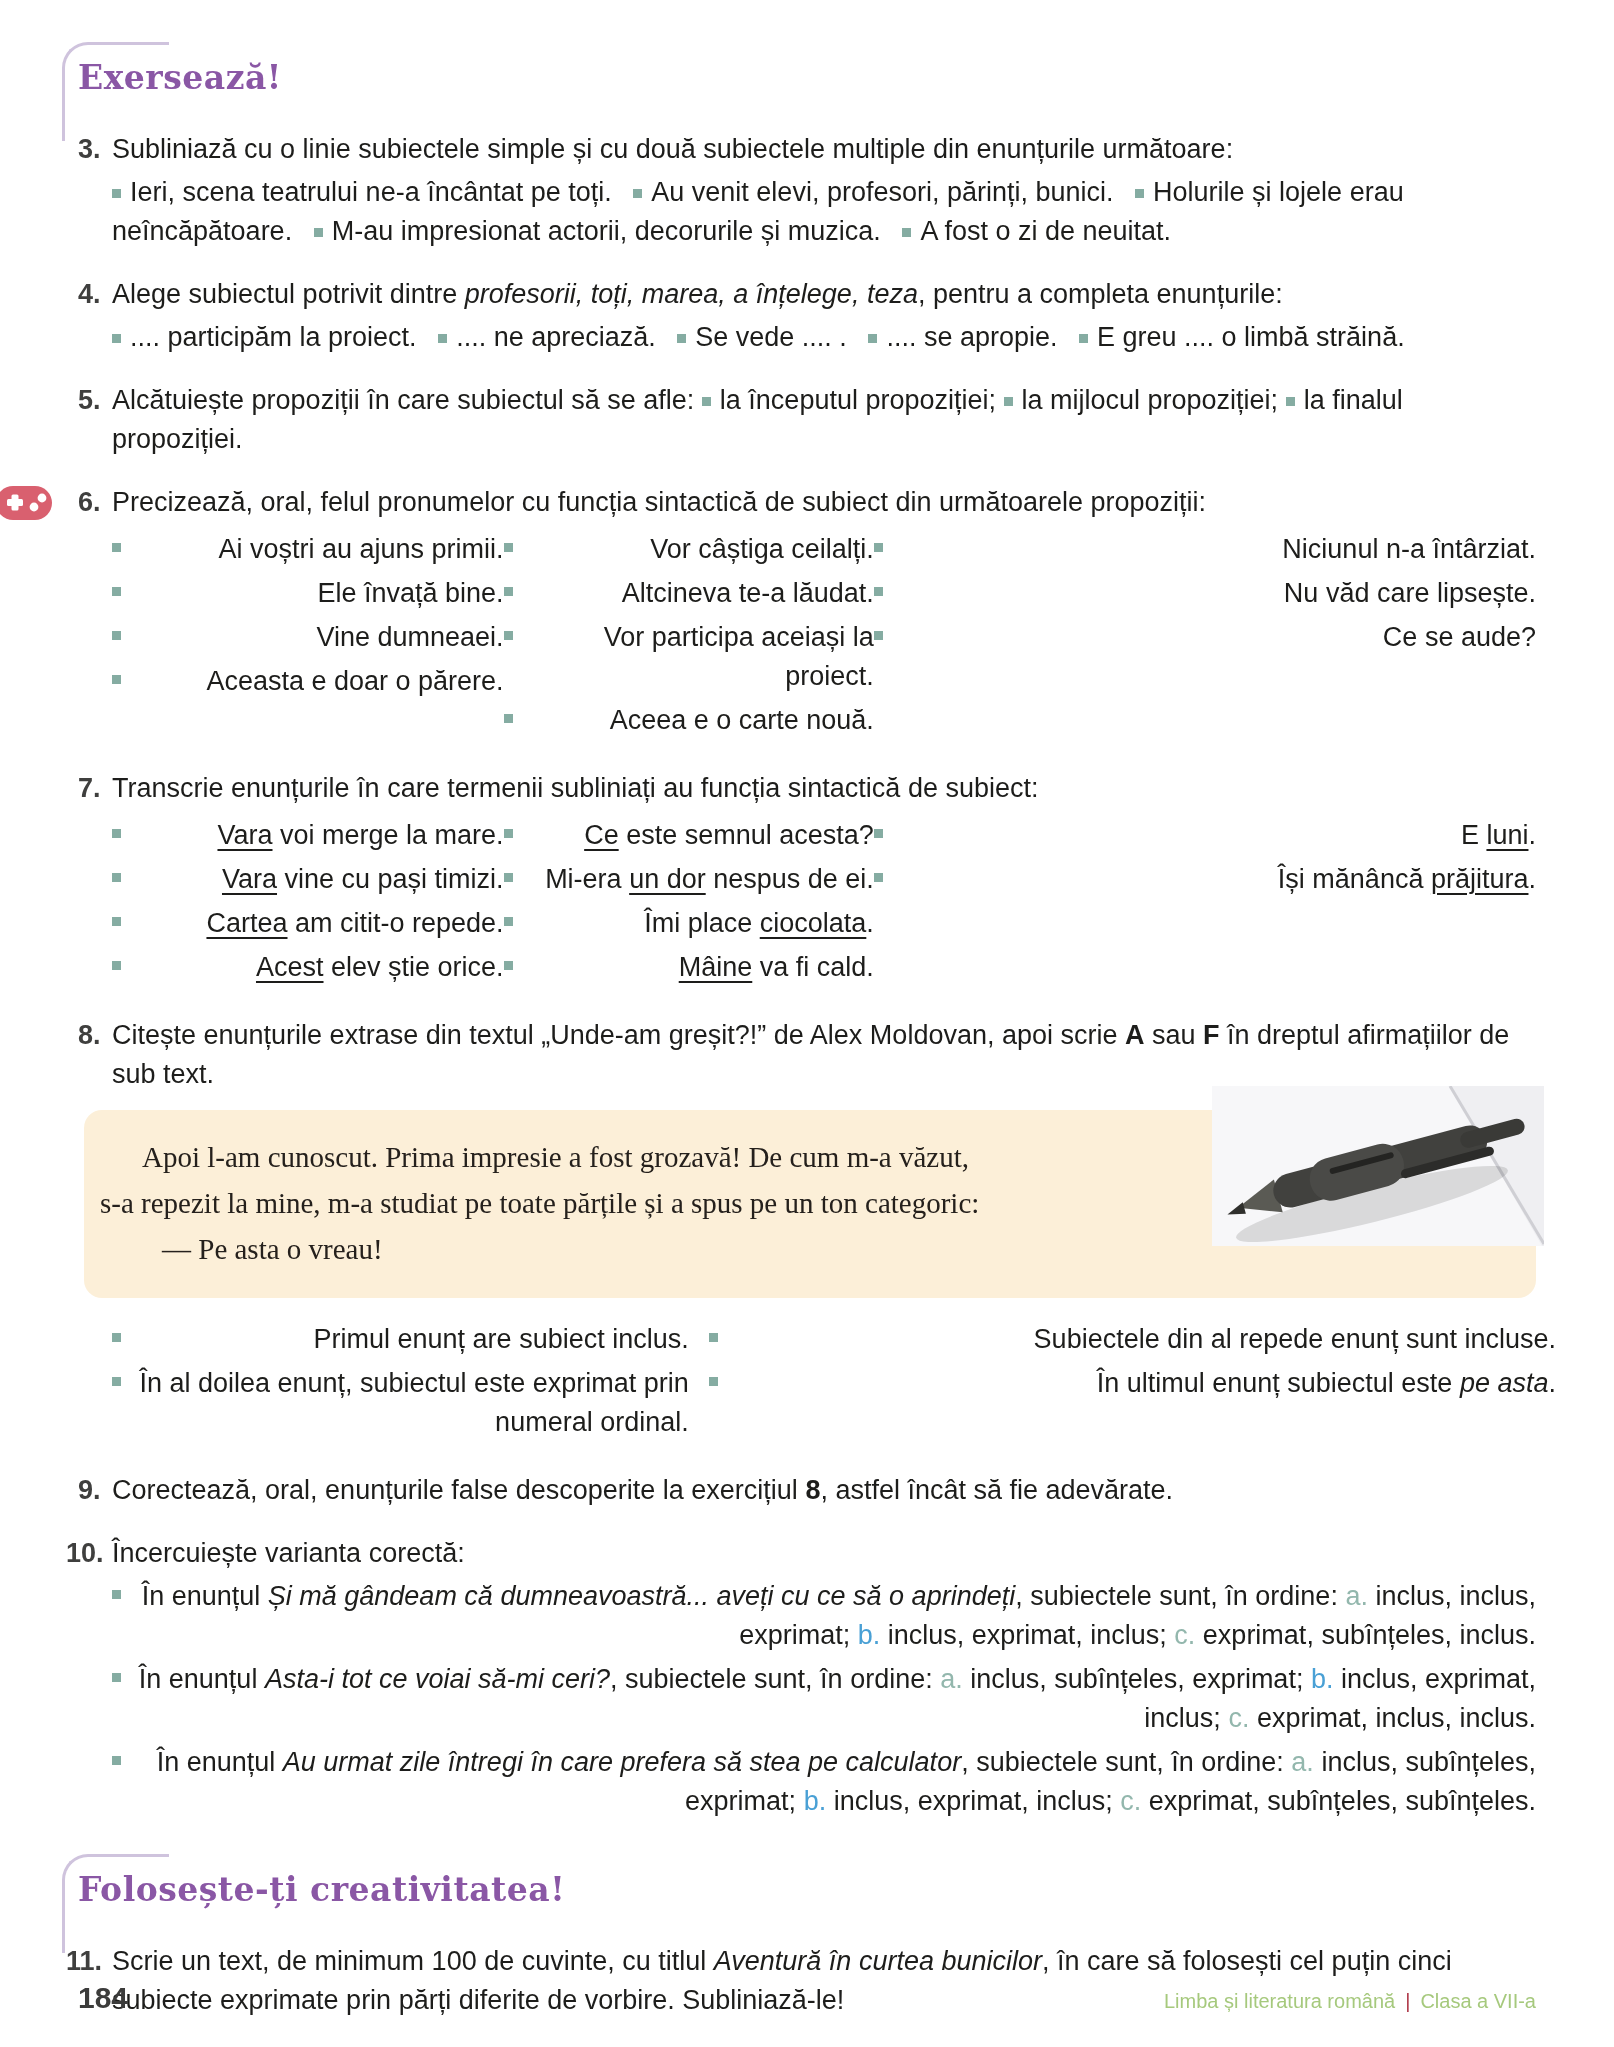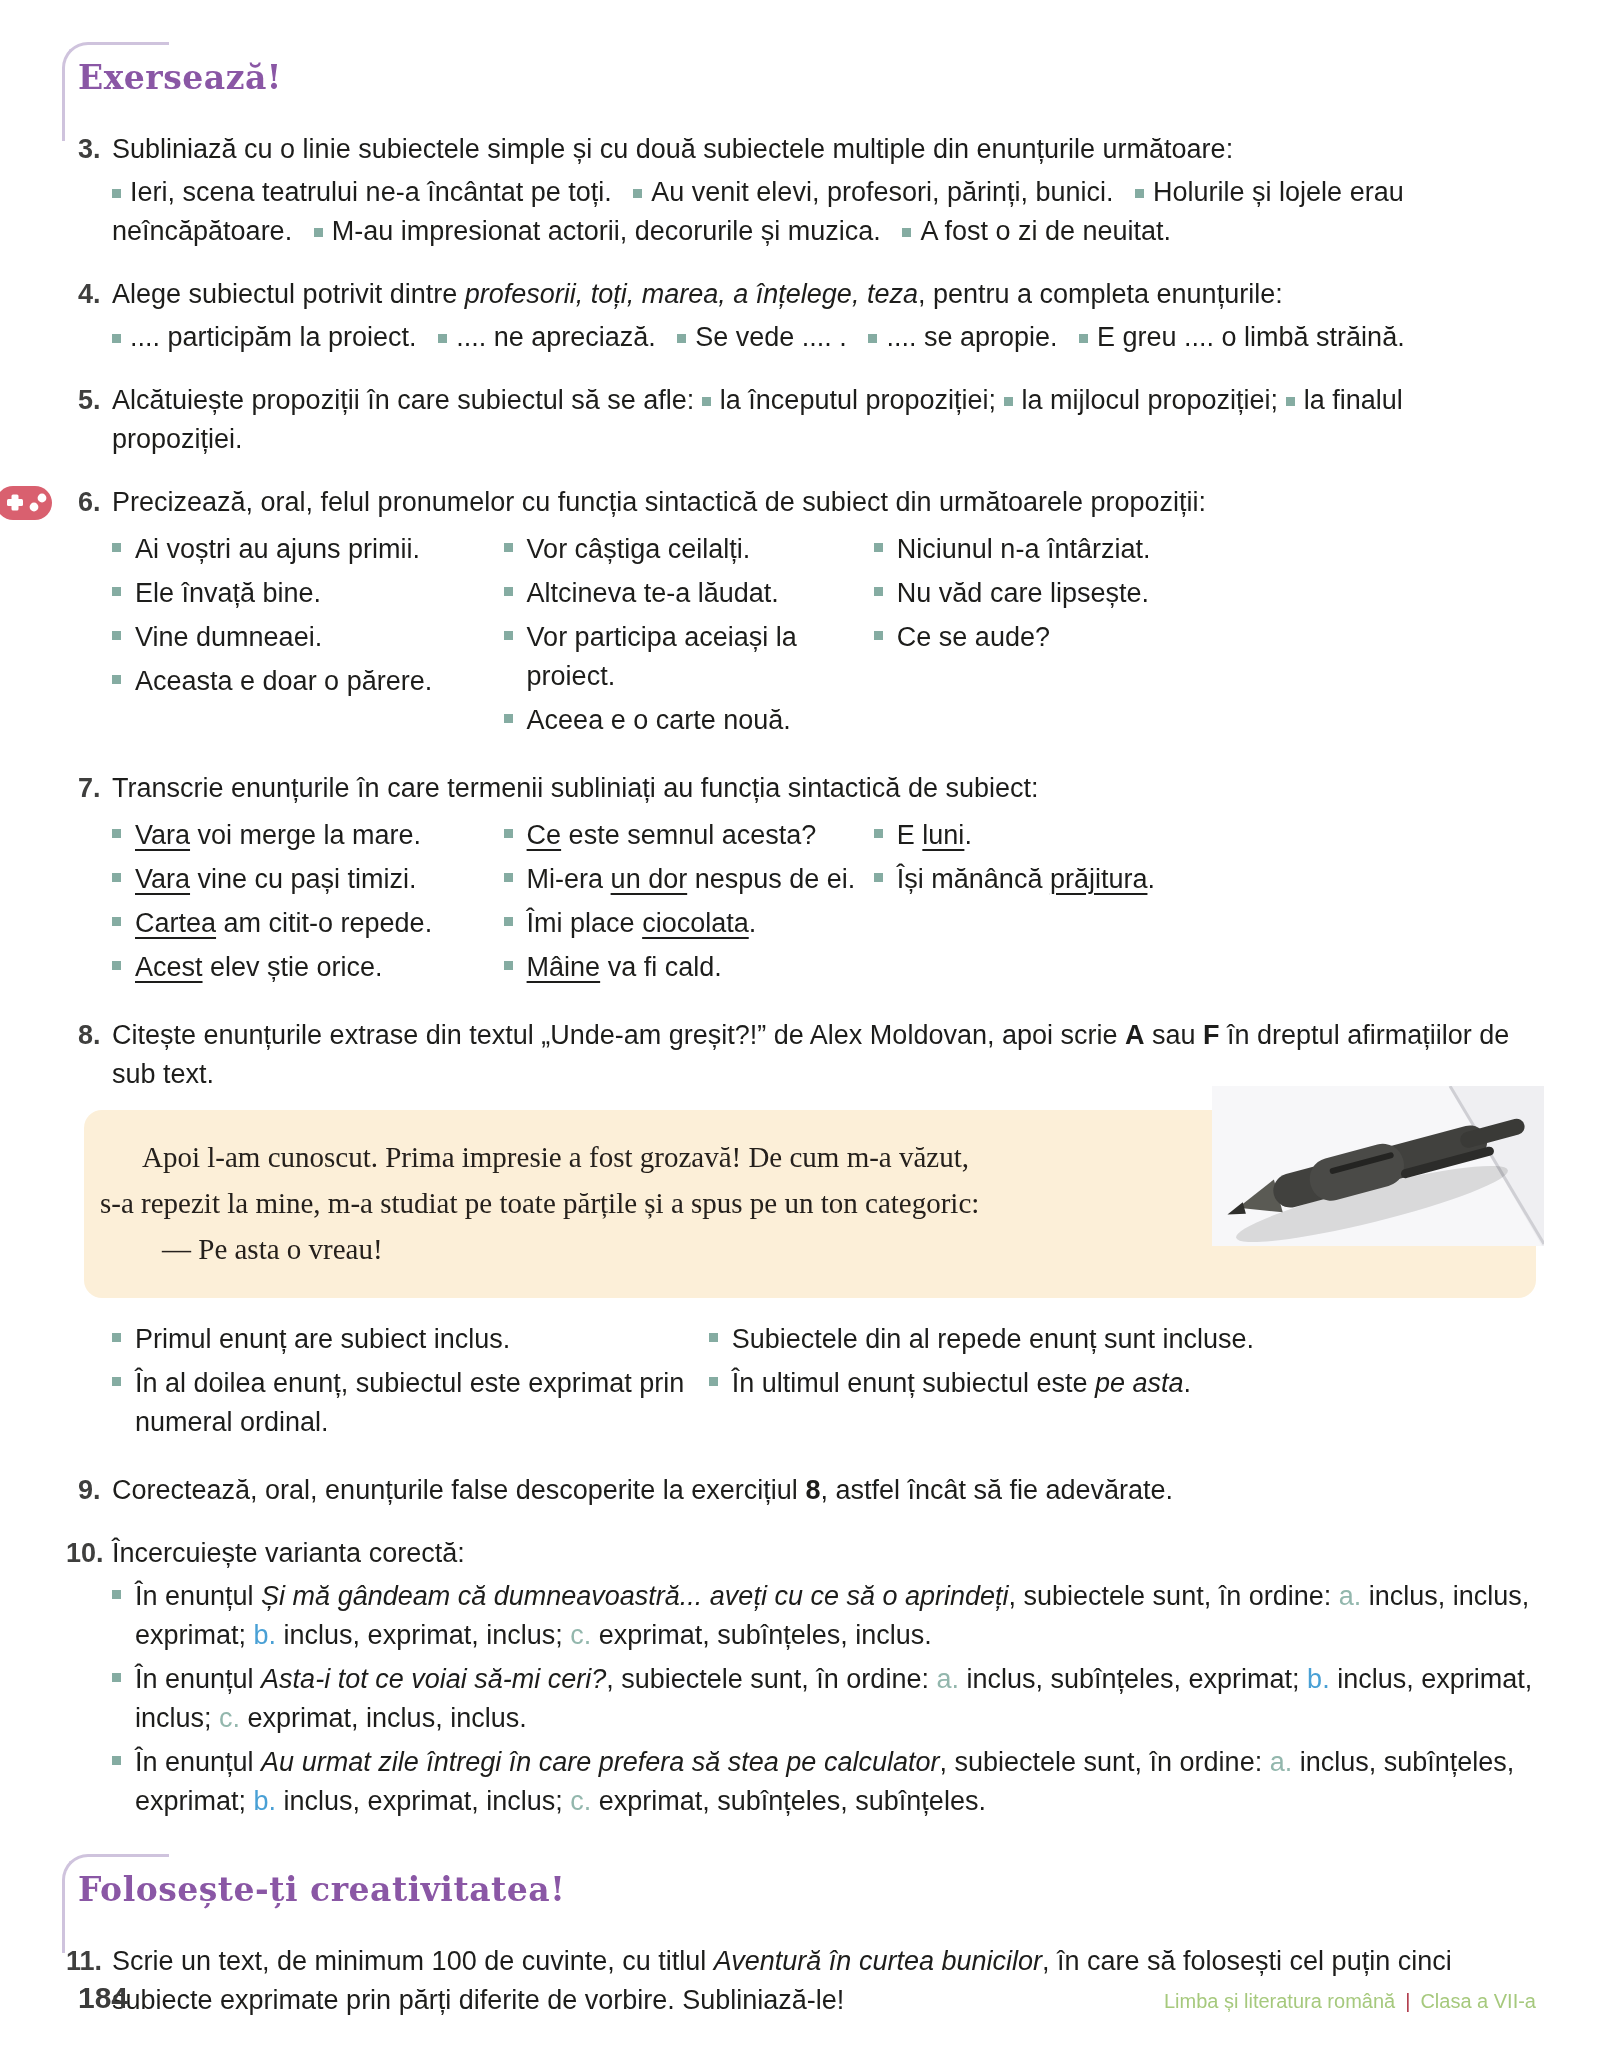--- a/index.html
+++ b/index.html
@@ -44,21 +44,21 @@
   .prompt.tight{margin:0;}
   i{font-style:italic;}
   b{font-weight:700;}
   .u{text-decoration:underline;text-decoration-thickness:2px;text-underline-offset:5px;}
 
   
   .sqi{display:inline-block;width:9px;height:9px;background:var(--bullet-teal);
        margin:0 9px 0 0;vertical-align:3px;}
   .run{margin-top:4px;}
   .run .itm{margin-right:14px;}
-  .b-item{position:relative;padding-left:23px;margin-bottom:5px;}
+  .b-item{position:relative;padding-left:23px;margin-bottom:5px;text-align:right;}
   .b-item .sq{position:absolute;left:0;top:13px;width:9px;height:9px;background:var(--bullet-teal);}
 
   
   .cols3{display:grid;grid-template-columns:27.5% 26% 46.5%;margin-top:8px;}
   .cols2{display:grid;grid-template-columns:40.5% 59.5%;margin-top:6px;gap:20px;}
 
   
   .opt-a,.opt-c{color:var(--option-letter-teal);}
   .opt-b{color:var(--option-letter-blue);}
 

